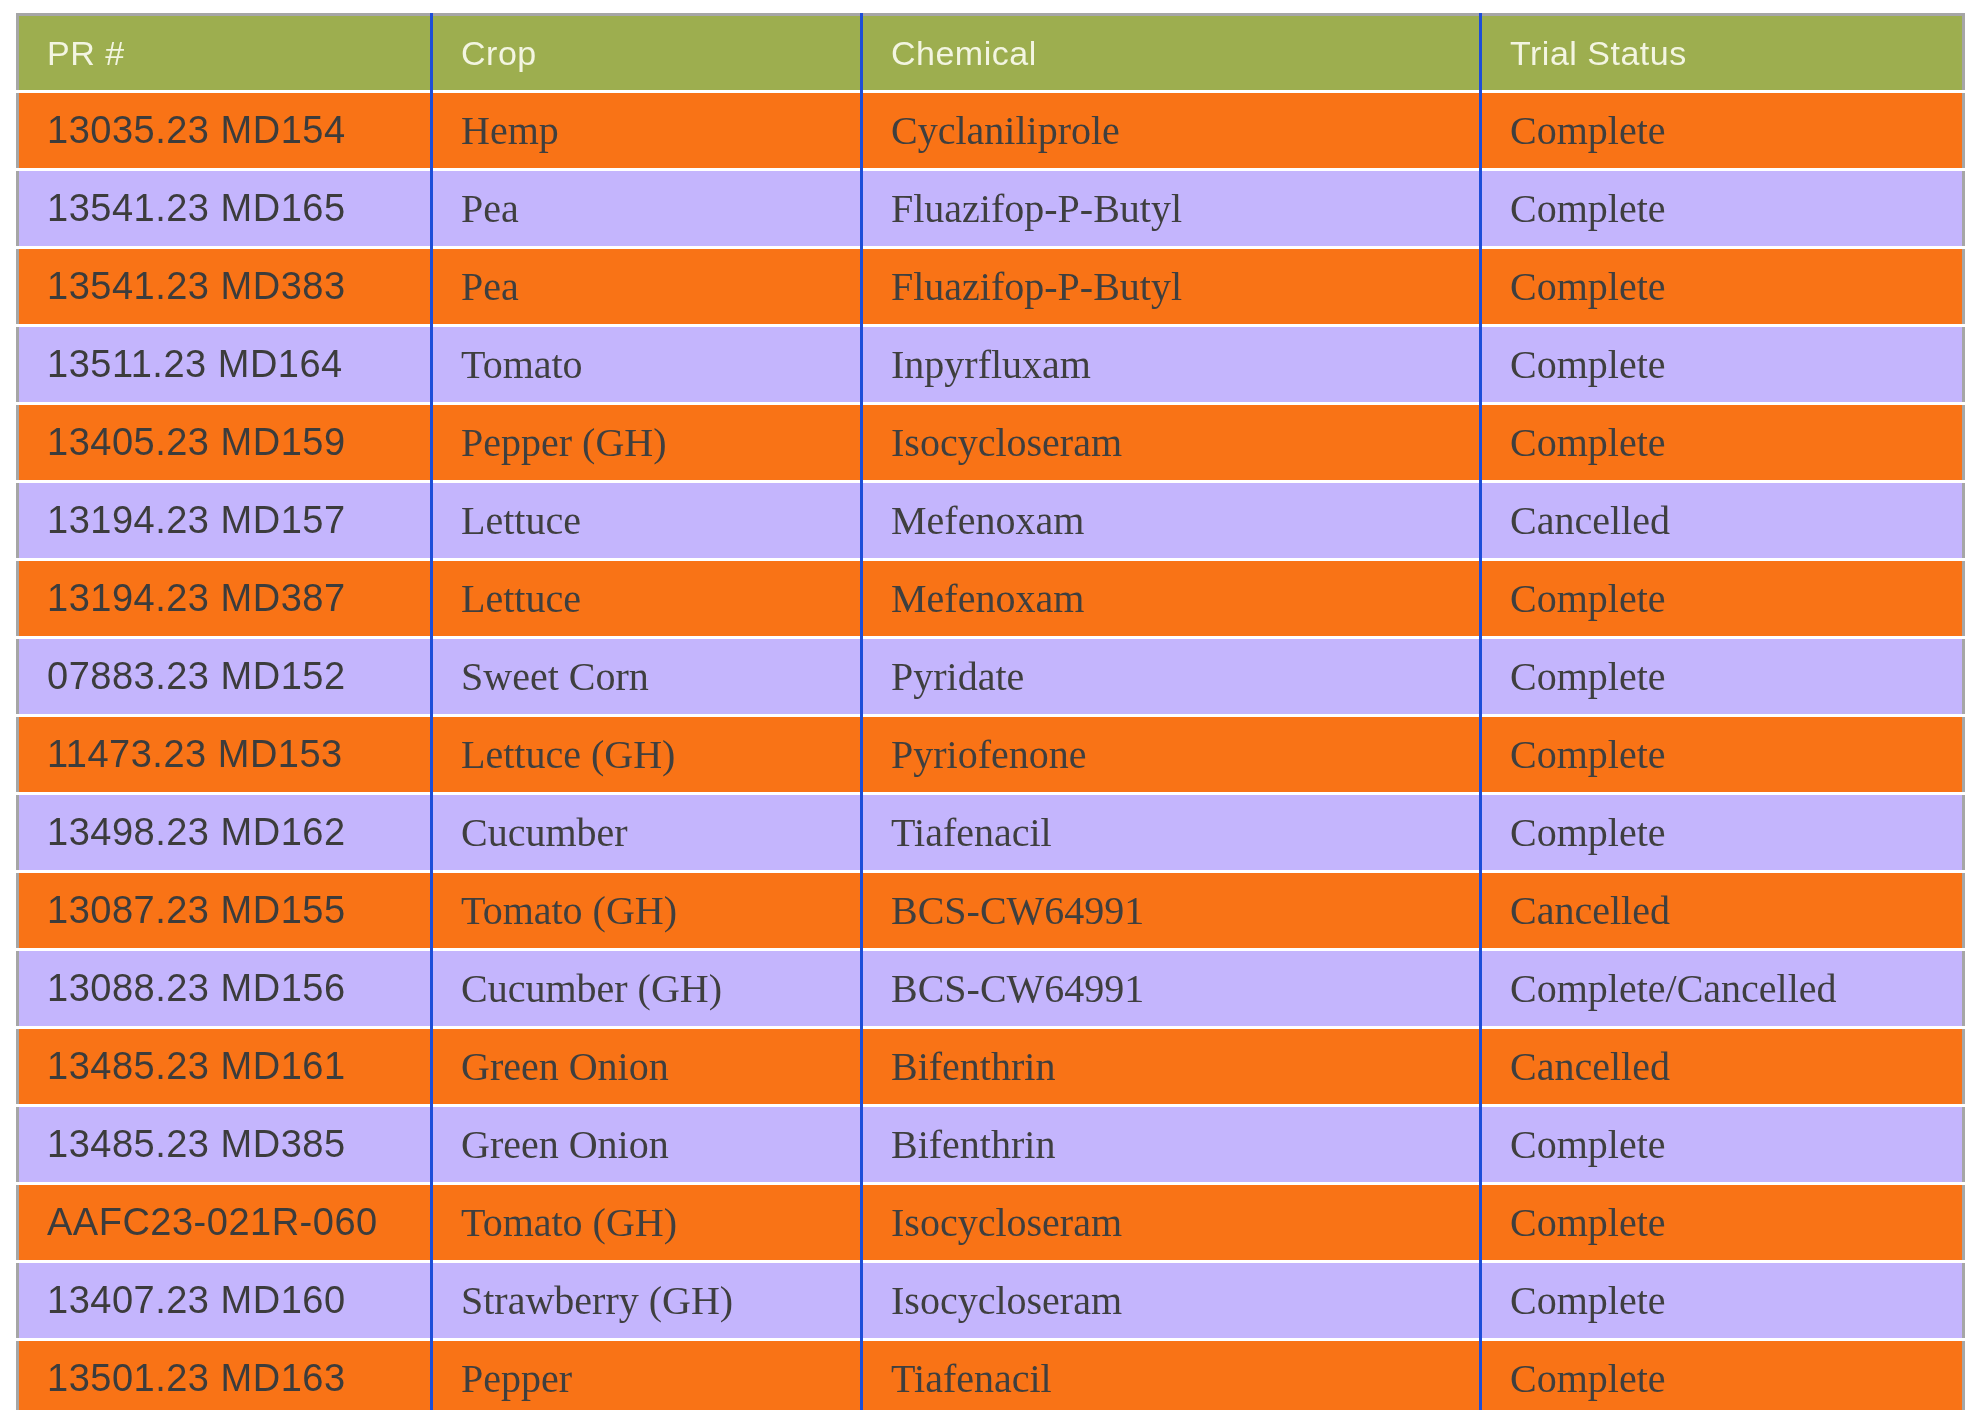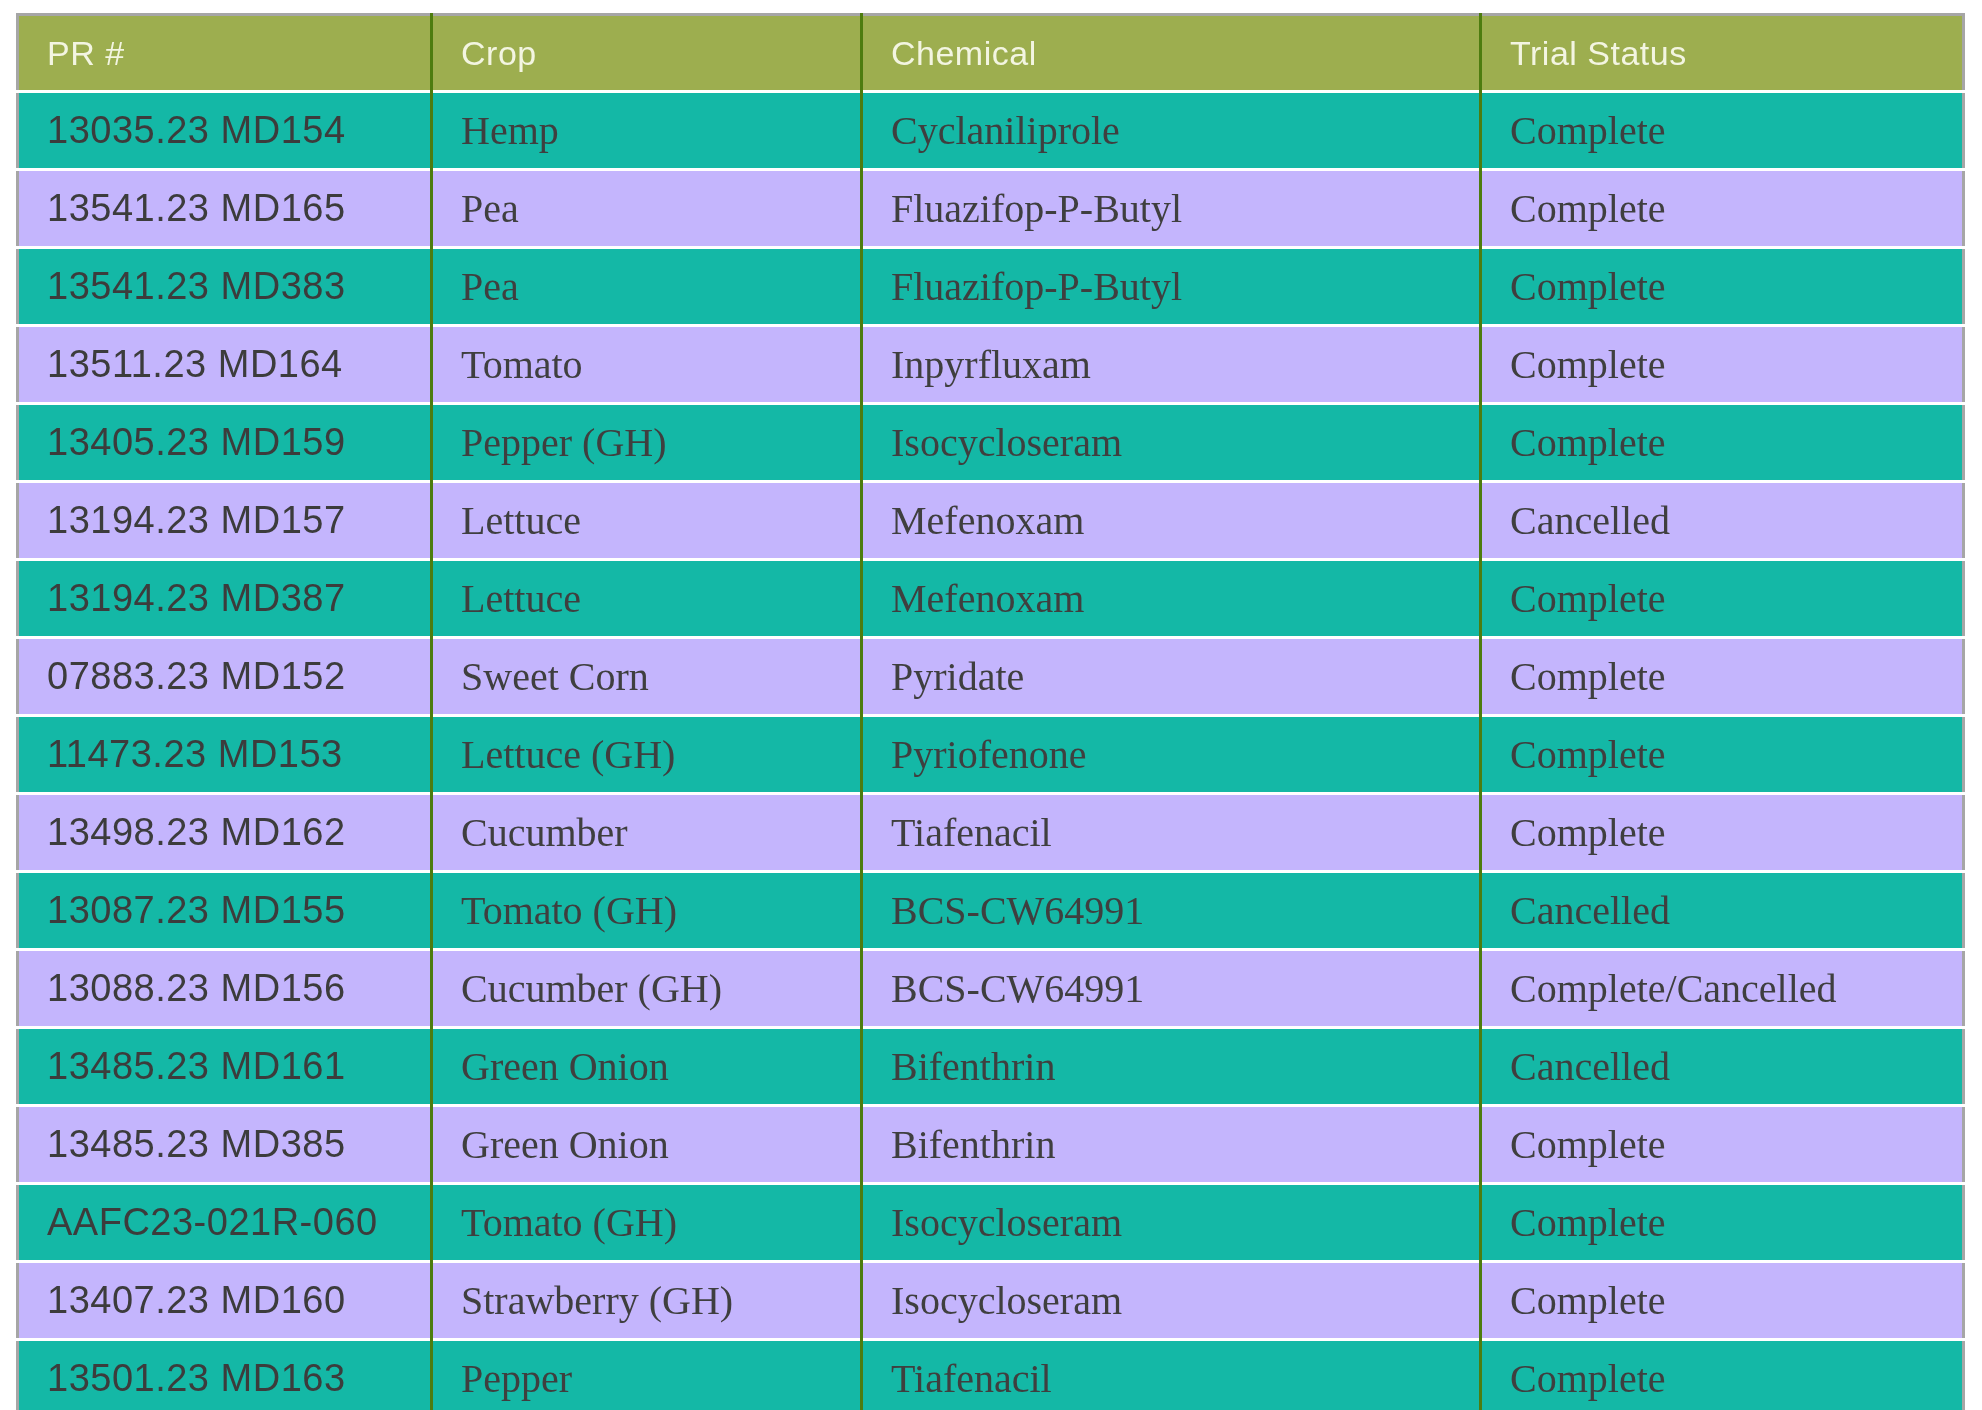--- a/index.html
+++ b/index.html
@@ -42,26 +42,26 @@
     vertical-align: middle;
   }
   td {
     padding: 0 0 0 28px;
     height: 75px;
     vertical-align: middle;
     white-space: nowrap;
     overflow: hidden;
   }
   th + th, td + td {
-    border-left: 3px solid #4d7c0f;
+    border-left: 3px solid #1d4ed8;
   }
   tbody td {
     border-top: 3px solid #ffffff;
   }
-  tr.row-even td { background: #14b8a6; }
+  tr.row-even td { background: #f97316; }
   tr.row-odd  td { background: #c4b5fd; }
 
   td.pr-cell {
     font-family: "Liberation Sans", sans-serif;
     font-size: 38px;
     color: #3c3c3c;
     letter-spacing: 0.5px;
   }
   td.serif-cell {
     font-family: "Liberation Serif", serif;

